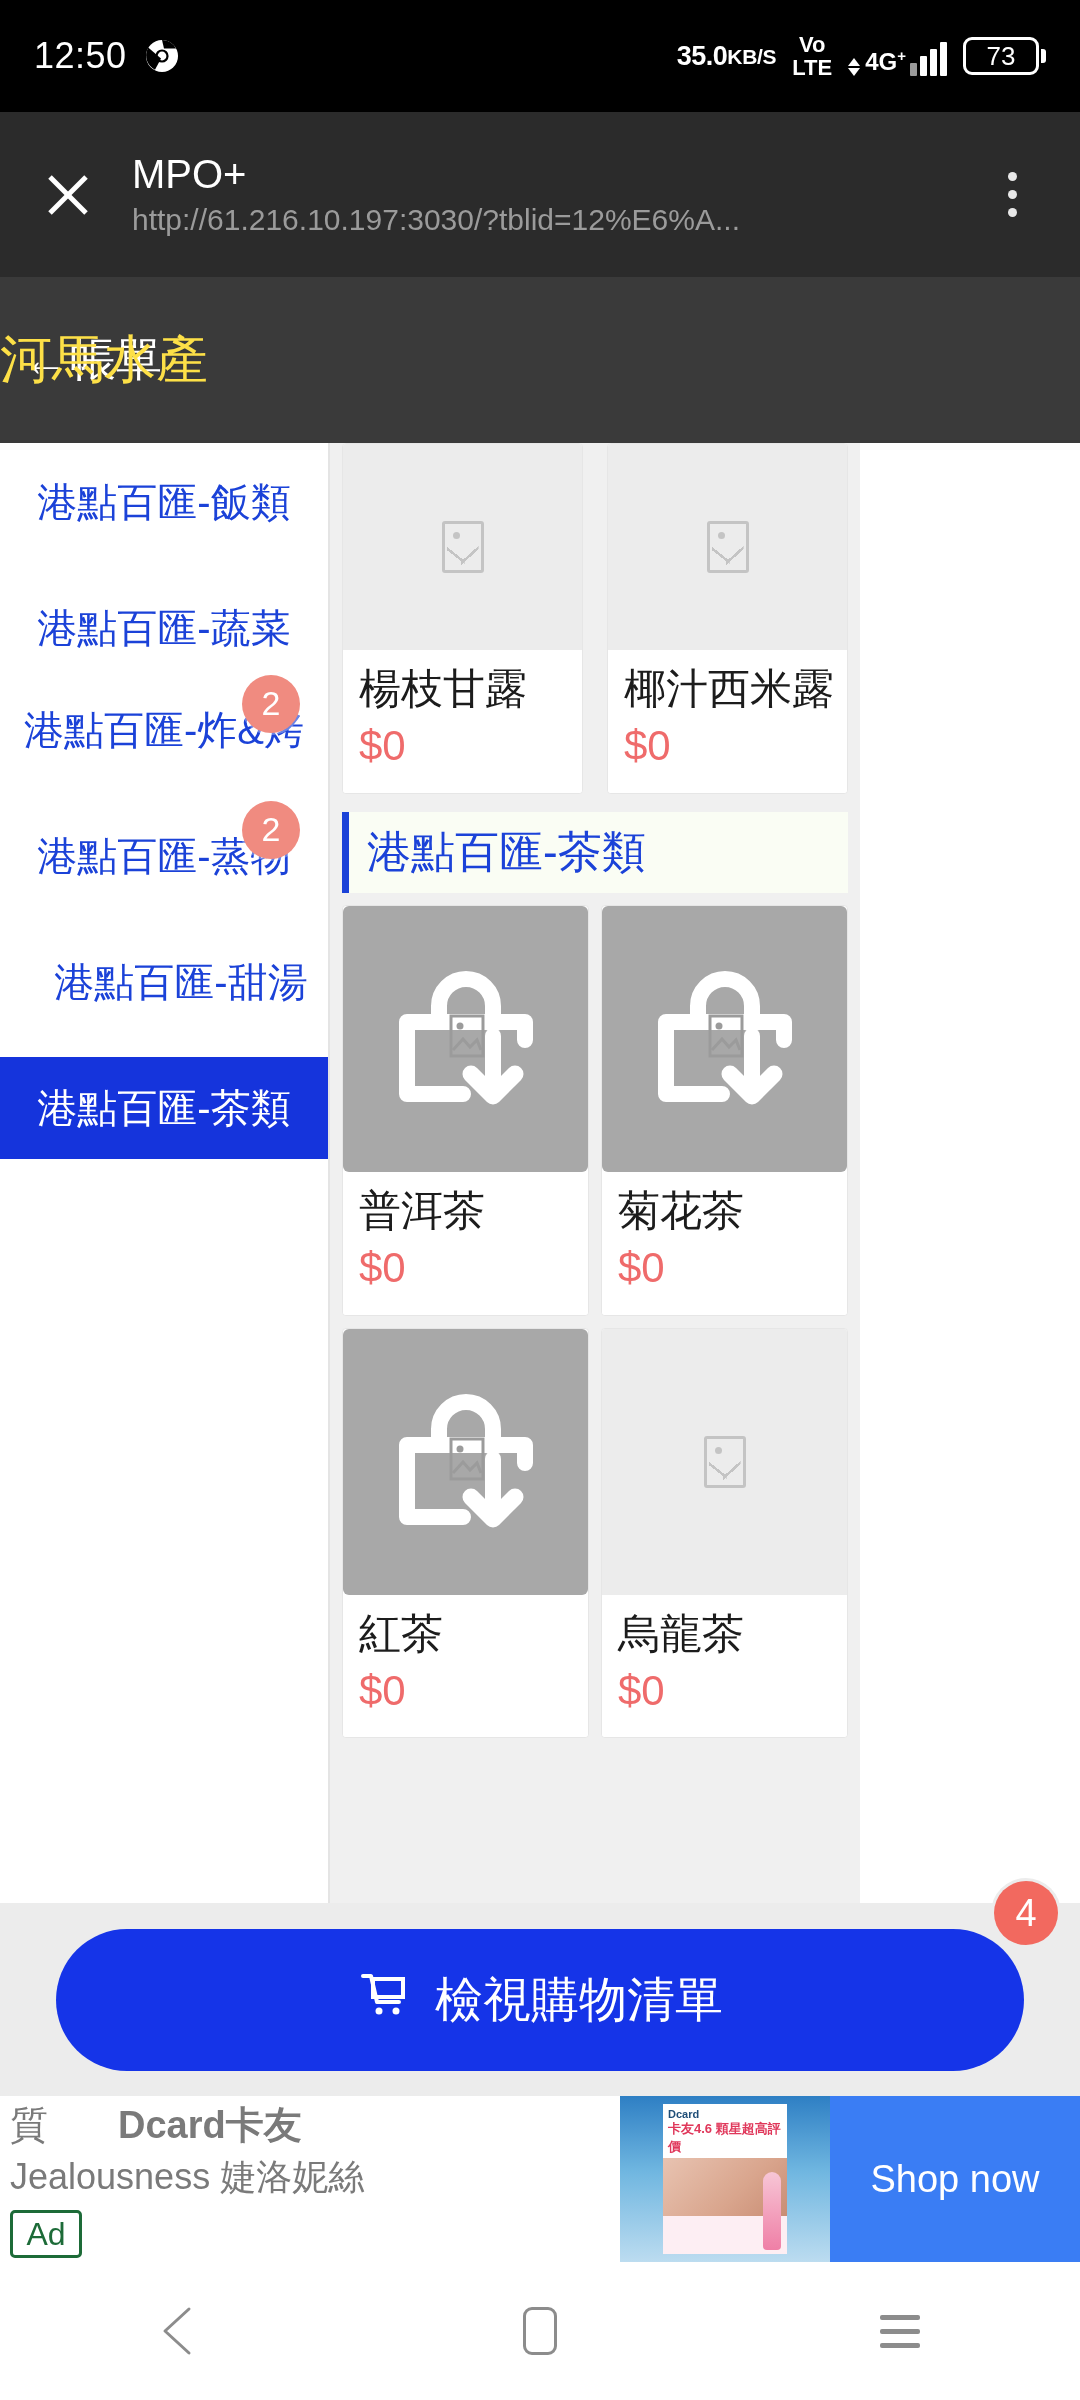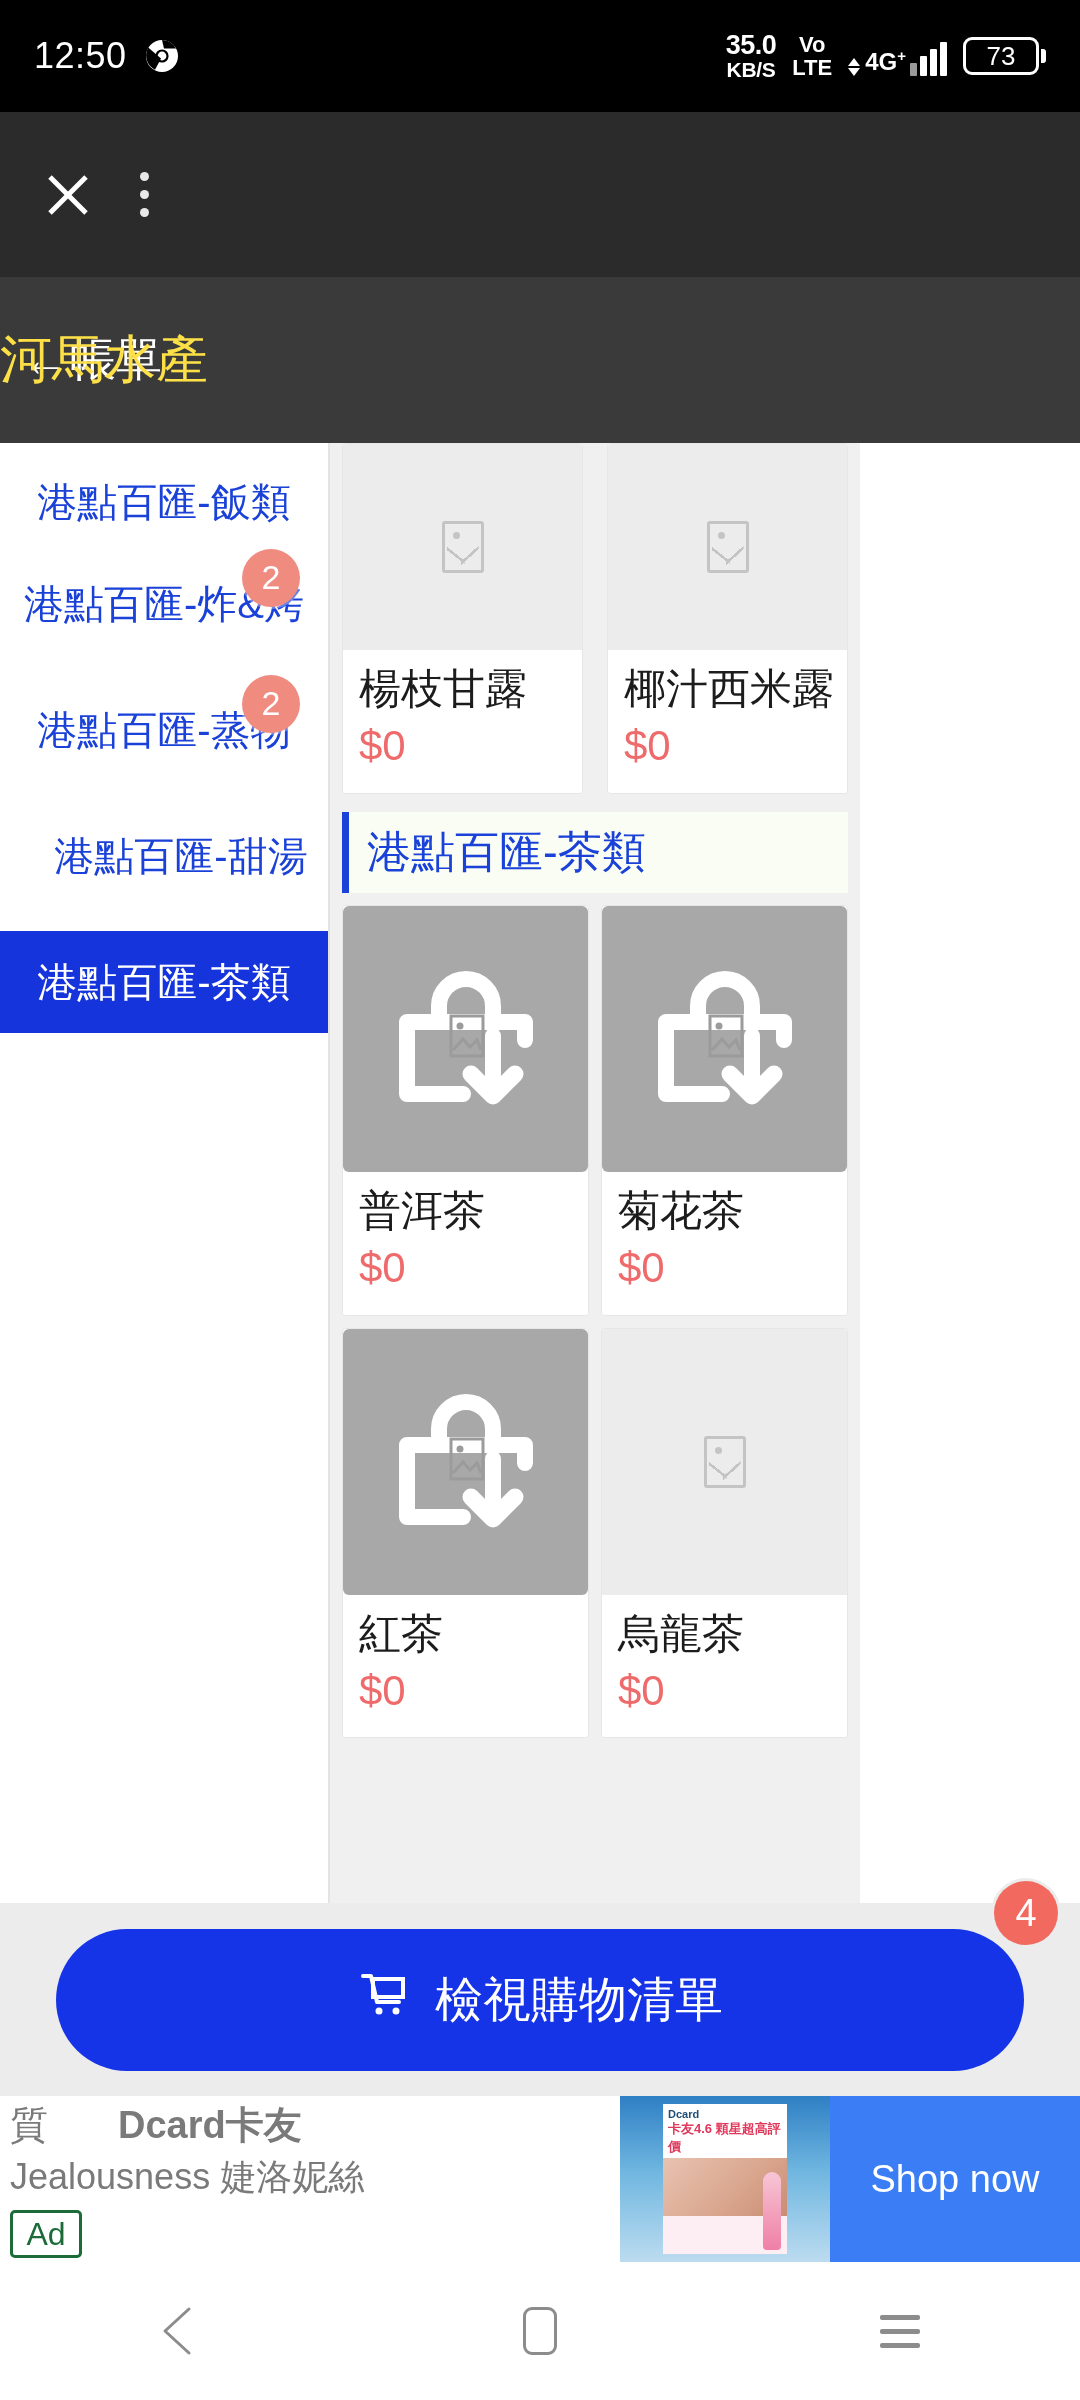--- a/index.html
+++ b/index.html
@@ -15,21 +15,21 @@
     position:absolute; top:0; left:0; width:1080px; height:112px;
     background:#000; color:#fff;
     display:flex; align-items:center; justify-content:space-between;
     padding:0 34px;
   }
   .sb-left { display:flex; align-items:center; gap:18px; }
   .sb-clock { font-size:36px; font-weight:400; letter-spacing:.5px; }
   .chrome-logo { width:34px; height:34px; position:relative; }
   .chrome-logo svg { display:block; }
   .sb-right { display:flex; align-items:center; gap:16px; }
-  .sb-net { display:flex; flex-direction:column; align-items:center; line-height:1.0;text-align:right; }
+  .sb-net { display:flex; align-items:center; line-height:1.0;text-align:right; }
   .sb-net .n1 { font-size:27px; font-weight:700; letter-spacing:-.5px; }
   .sb-net .n2 { font-size:21px; font-weight:700; letter-spacing:-.3px; }
   .sb-volte { display:flex; flex-direction:column; align-items:center; line-height:1.05; }
   .sb-volte .v1 { font-size:22px; font-weight:700; }
   .sb-volte .v2 { font-size:22px; font-weight:700; }
   .sb-sig { display:flex; align-items:flex-end; gap:3px; height:40px; }
   .sb-4g { display:flex; align-items:flex-start; font-size:24px; font-weight:700; margin-right:1px; }
   .sb-4g sup { font-size:15px; line-height:1; }
   .updown { display:flex; flex-direction:column; justify-content:center; gap:2px; margin-right:2px; }
   .tri-up { width:0;height:0;border-left:6px solid transparent;border-right:6px solid transparent;border-bottom:8px solid #fff; }
@@ -232,40 +232,47 @@
     </div>
   </div>
 
   <div class="cct">
     <div class="cct-close">
       <svg width="52" height="52" viewBox="0 0 52 52">
         <line x1="8" y1="8" x2="44" y2="44" stroke="#fff" stroke-width="5"></line>
         <line x1="44" y1="8" x2="8" y2="44" stroke="#fff" stroke-width="5"></line>
       </svg>
     </div>
+    <div class="cct-text">
+      <div class="cct-title">MPO+</div>
+      <div class="cct-url">http://61.216.10.197:3030/?tblid=12%E6%A...</div>
+    </div>
     <div class="cct-menu">
       <i></i>
         <i></i>
         <i></i>
     </div>
   </div>
 
   <div class="apphdr">
     <div class="apphdr-back">
       <span class="arw">←</span>
       <span>帳單</span>
     </div>
     <div class="apphdr-title">河馬水產</div>
   </div>
 
   <div class="content">
 
     <div class="sidebar">
       <div class="cat" style="margin-top:8px;">
         <span>港點百匯-飯類</span>
+      </div>
+      <div class="cat" style="margin-top:24px;">
+        <span>港點百匯-蔬菜</span>
       </div>
       <div class="cat" style="">
         <span>港點百匯-炸&amp;烤</span>
         <span class="badge">2</span>
       </div>
       <div class="cat" style="margin-top:24px;">
         <span>港點百匯-蒸物</span>
         <span class="badge">2</span>
       </div>
       <div class="cat" style="margin-top:24px;padding-left:44px;">

